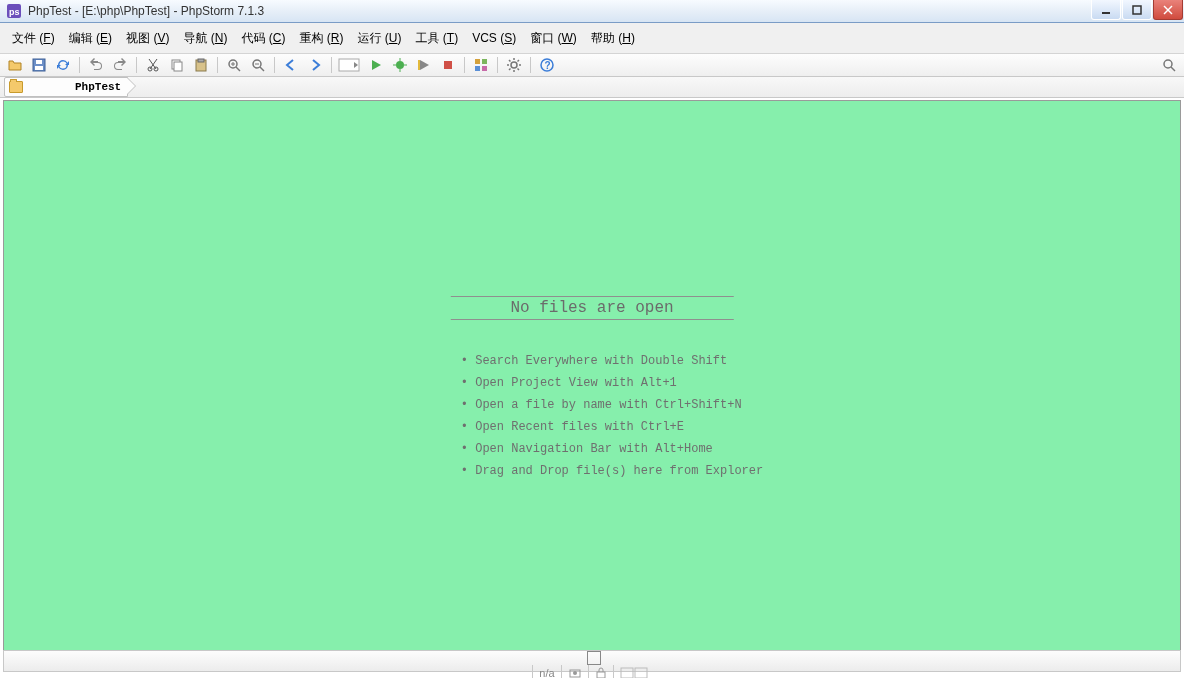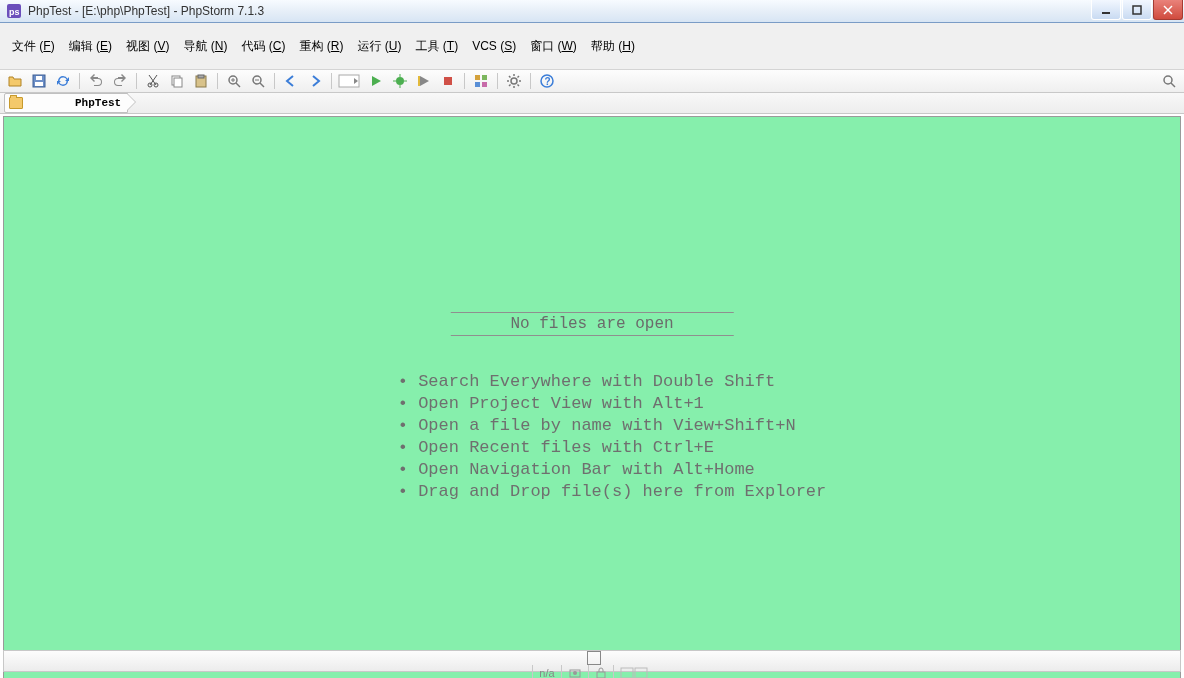--- a/index.html
+++ b/index.html
@@ -58,21 +58,21 @@
   .win-btn.close {
     background: linear-gradient(to bottom, #e9827a, #d04b3e);
     color: #fff;
     border-color: #a43b33;
   }
   .menu-bar {
     height: 22px;
     background: #f0f0f0;
     display: flex;
     align-items: center;
-    padding: 12px 6px;
+    padding: 4px 6px;
     gap: 2px;
     border-bottom: 1px solid #d4d4d4;
   }
   .menu-item {
     padding: 2px 6px;
     cursor: default;
     white-space: nowrap;
   }
   .menu-item u { text-decoration: underline; }
   .toolbar {
@@ -174,21 +174,21 @@
     color: #6b6b6b;
     border-top: 1px solid #8f8f8f;
     border-bottom: 1px solid #8f8f8f;
     display: inline-block;
     padding: 2px 60px;
     margin-bottom: 18px;
   }
   .hints {
     text-align: left;
     font-family: "Courier New", monospace;
-    font-size: 17px;
+    font-size: 12px;
     color: #6f6f6f;
     line-height: 22px;
   }
   .hints li { list-style: none; }
   .hints li::before { content: "• "; }
   .status-bar {
     position: absolute;
     bottom: 6px;
     left: 3px;
     right: 3px;
@@ -409,21 +409,21 @@
     <span>PhpTest</span>
   </div>
 </div>
 
 <div class="editor-area">
   <div class="no-files">
     <div class="nf-title">No files are open</div>
     <ul class="hints" id="hints">
         <li>Search Everywhere with Double Shift</li>
         <li>Open Project View with Alt+1</li>
-        <li>Open a file by name with View+Shift+N</li>
+        <li>Open a file by name with Ctrl+Shift+N</li>
         <li>Open Recent files with Ctrl+E</li>
         <li>Open Navigation Bar with Alt+Home</li>
         <li>Drag and Drop file(s) here from Explorer</li>
       </ul>
   </div>
 </div>
 
 <div class="status-bar">
   <div class="status-left">
     <span class="sq-icon"></span>

